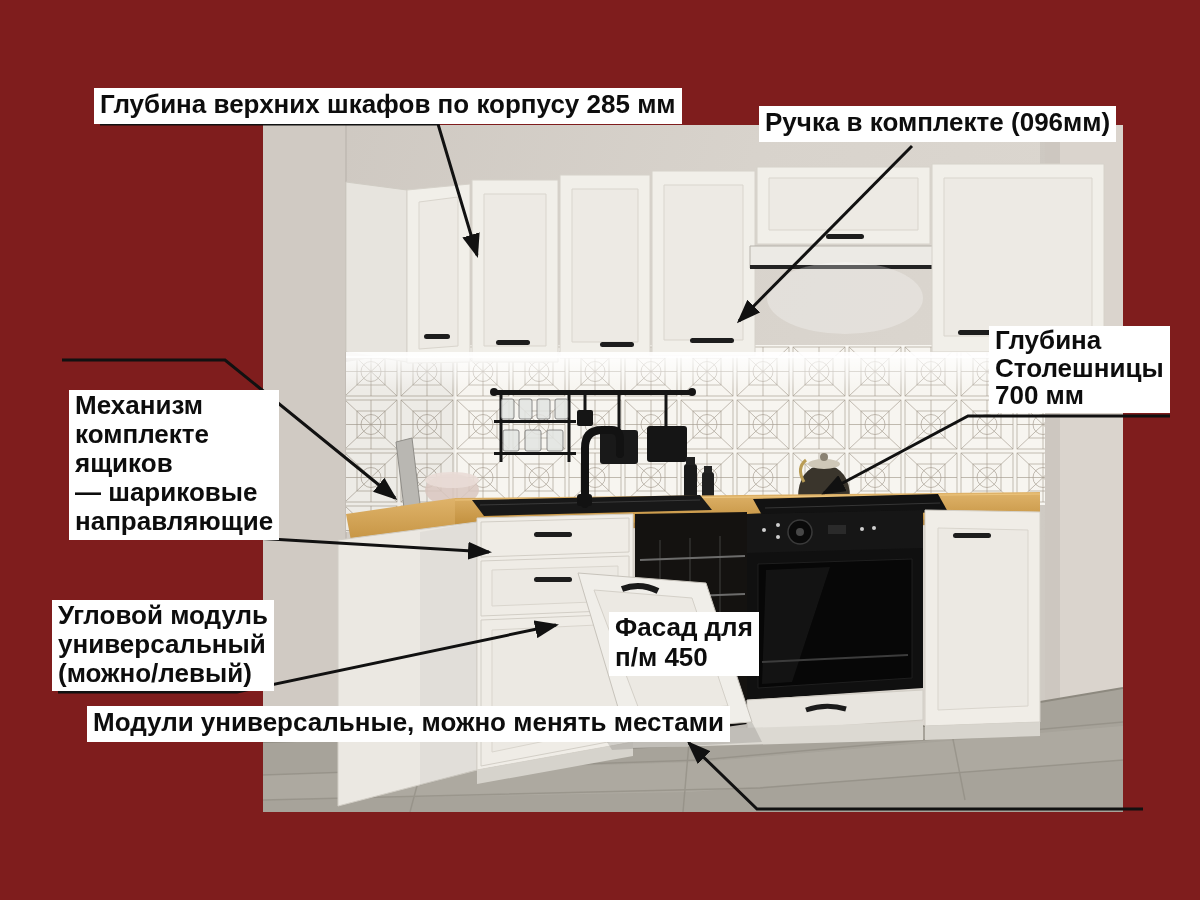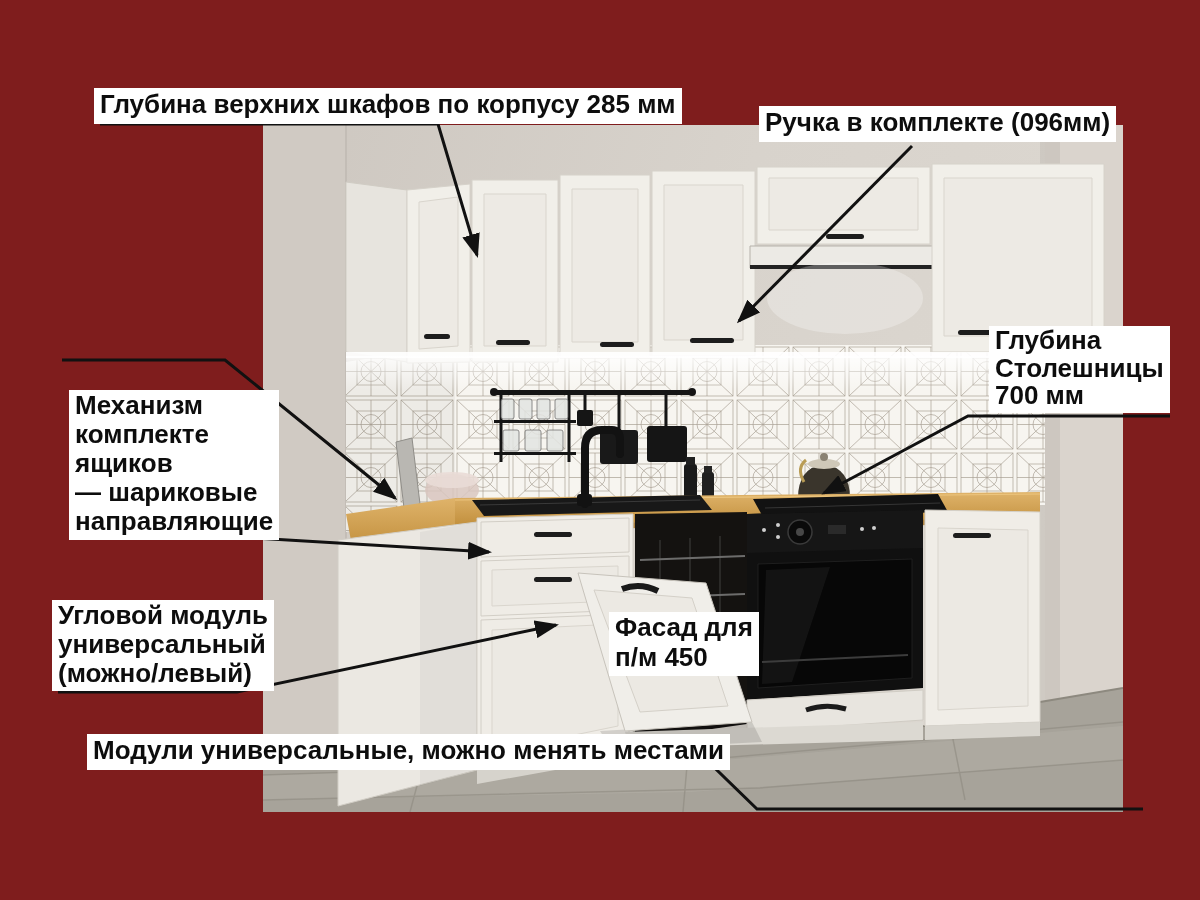--- a/index.html
+++ b/index.html
@@ -9,21 +9,21 @@
   .lbl{position:absolute;z-index:3;background:#ffffff;color:#0d0d0d;
        font:700 26px/1.22 "Liberation Sans",sans-serif;
        padding:1px 6px 3px 6px;white-space:pre-line;}
   #lbl-top{left:94px;top:88px;}
   #lbl-handle{left:759px;top:106px;}
   #lbl-lower{left:52px;top:258px;line-height:1.24;}
   #lbl-mech{left:69px;top:390px;line-height:1.12;}
   #lbl-ctop{left:989px;top:326px;line-height:1.06;}
   #lbl-corner{left:52px;top:600px;line-height:1.12;}
   #lbl-facade{left:609px;top:612px;line-height:1.15;}
-  #lbl-modules{left:87px;top:734px;}
+  #lbl-modules{left:87px;top:706px;}
   #lbl-plinth{left:749px;top:774px;}
 </style>
 </head>
 <body>
 
 <div class="page">
 
   <svg class="scene-svg" width="1200" height="900" viewBox="0 0 1200 900">
     <defs>
       <clipPath id="photoClip">

